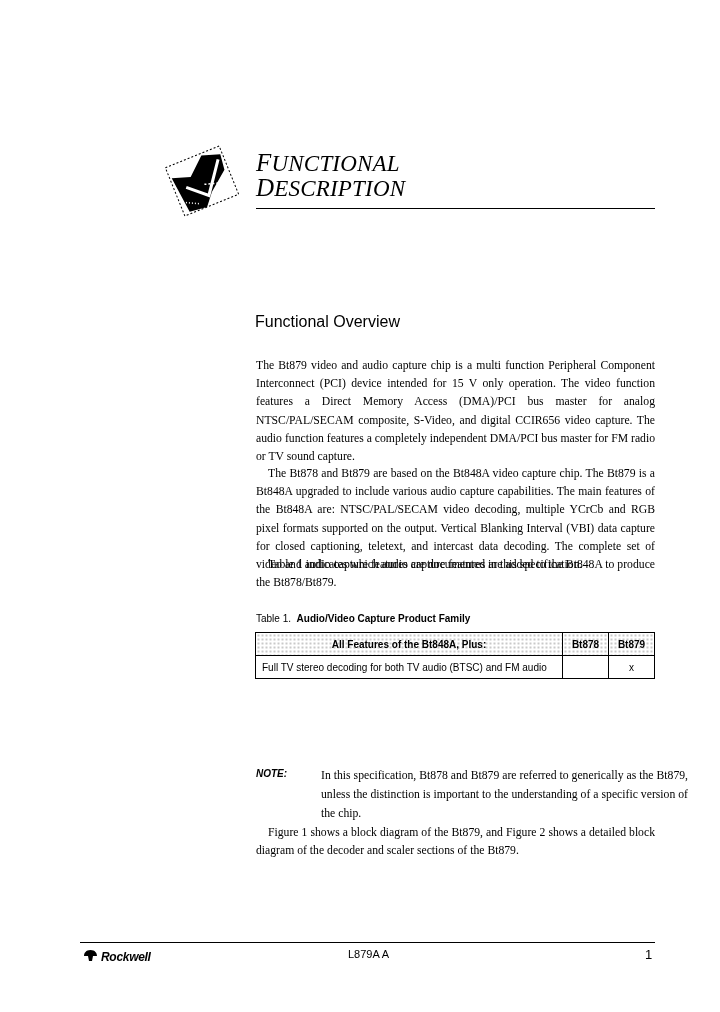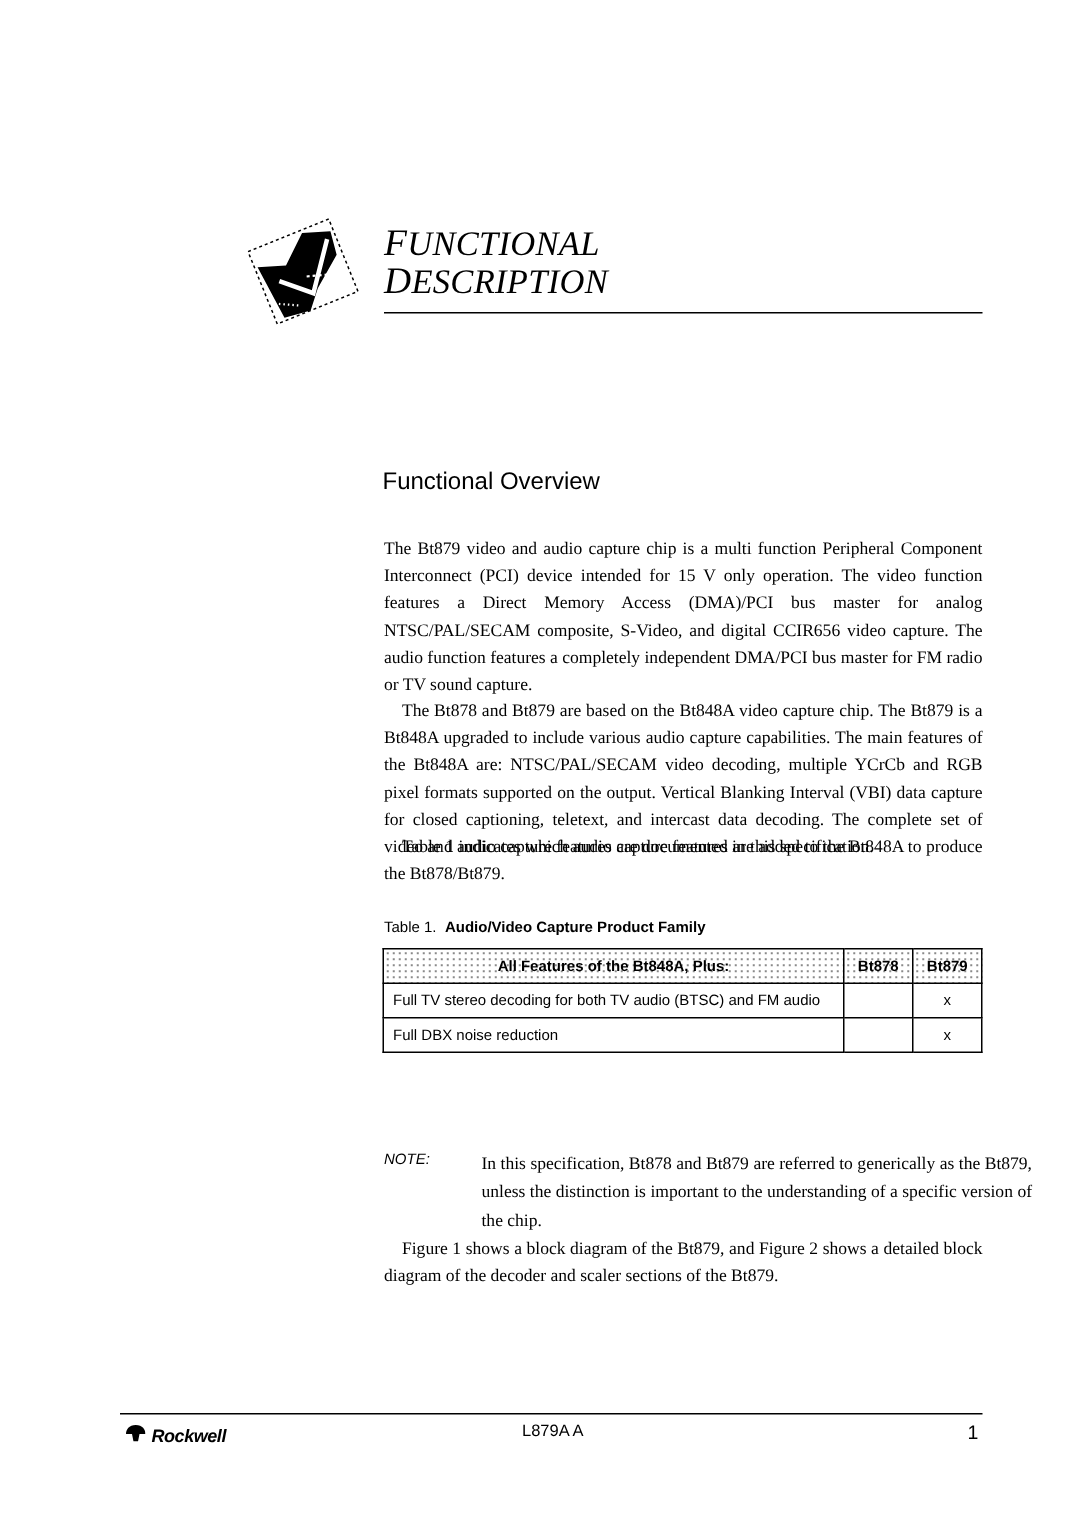--- a/index.html
+++ b/index.html
@@ -32,21 +32,21 @@
     height:22px; font-weight:bold;
     background-color:#fff;
     background-image: radial-gradient(#8a8a8a 0.6px, transparent 0.8px);
     background-size:4px 4px;
   }
   #product-table th span { background:transparent; }
   #product-table td.mark { text-align:center; width:33px; }
   #product-table th.col-h { width:33px; padding:0 2px; text-align:center; }
   #product-table th.feat-h { text-align:center; }
 
-  #note-label { left:256px; top:768px; font-size:10px; font-weight:normal; font-style:italic; }
+  #note-label { left:256px; top:768px; font-size:10px; font-weight:bold; font-style:italic; }
   #note-text { left:288px; top:766px; width:367px; font-size:11.7px; line-height:19px; text-align:justify;margin-left:33px; }
   #para-4 { top:824px; }
 
   #footer-rule { left:80px; top:942px; width:575px; height:1px; background:#000; }
   #footer-logo { left:84px; top:950px; font-size:12px; font-weight:bold; font-style:italic; letter-spacing:-0.3px; }
   #footer-logo .mark { display:inline-block; margin-right:4px; font-style:normal; }
   #footer-docnum { left:348px; top:948px; font-size:11px; }
   #footer-page { left:645px; top:947px; font-size:13px; }
 </style>
 </head>
@@ -83,25 +83,20 @@
       <th class="col-h"><span>Bt878</span></th>
       <th class="col-h"><span>Bt879</span></th>
     </tr>
   </thead>
   <tbody>
     <tr>
       <td>Full TV stereo decoding for both TV audio (BTSC) and FM audio</td>
       <td class="mark"></td>
       <td class="mark">x</td>
     </tr>
-    <tr>
-      <td>Full DBX noise reduction</td>
-      <td class="mark"></td>
-      <td class="mark">x</td>
-    </tr>
   </tbody>
 </table>
 
 <div id="note-label" class="abs sans">NOTE:</div>
 <div id="note-text" class="abs serif">In this specification, Bt878 and Bt879 are referred to generically as the Bt879, unless the distinction is important to the understanding of a specific version of the chip.</div>
 
 <div id="para-4" class="abs serif para"><span class="indent"></span><span>Figure 1 shows a block diagram of the Bt879, and Figure 2 shows a detailed block diagram of the decoder and scaler sections of the Bt879.</span></div>
 
 <div id="footer-rule" class="abs"></div>
 <div id="footer-logo" class="abs sans">

